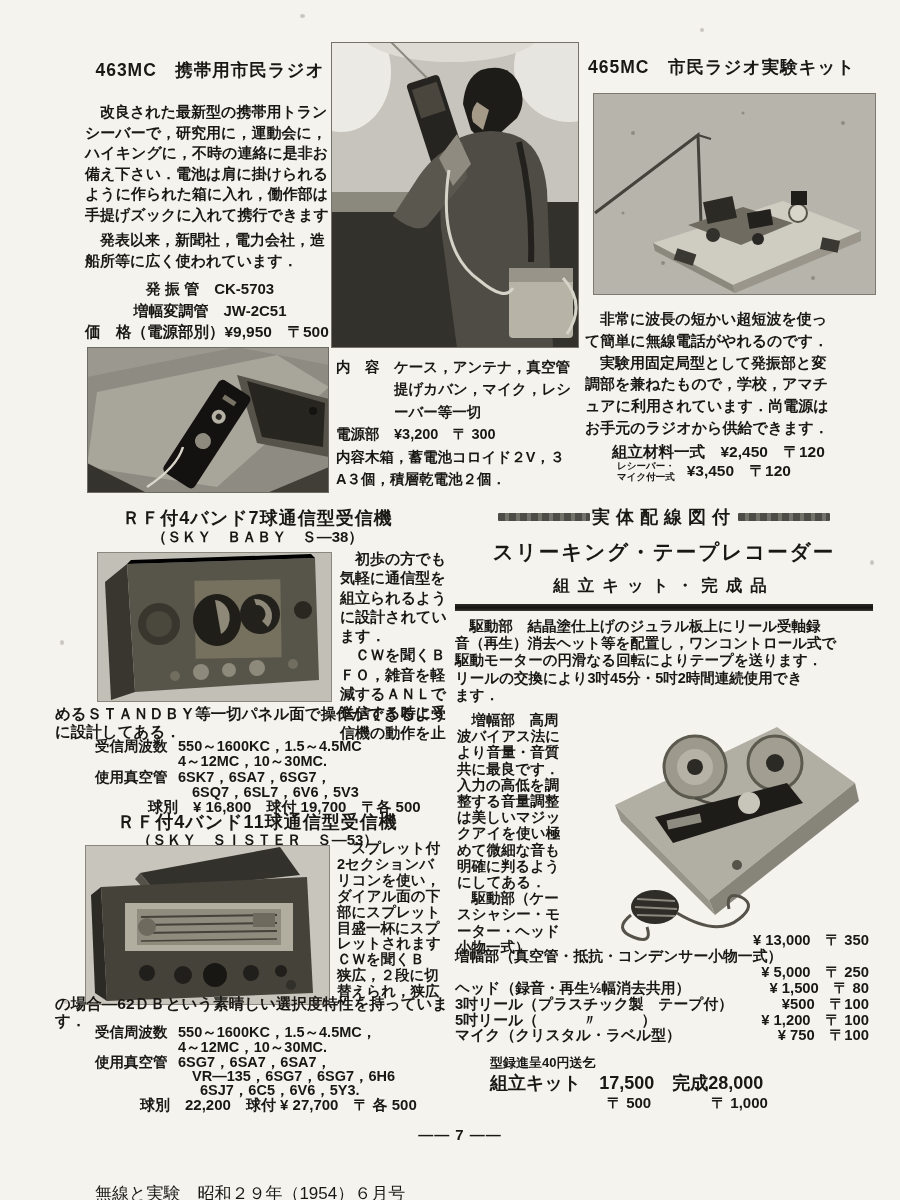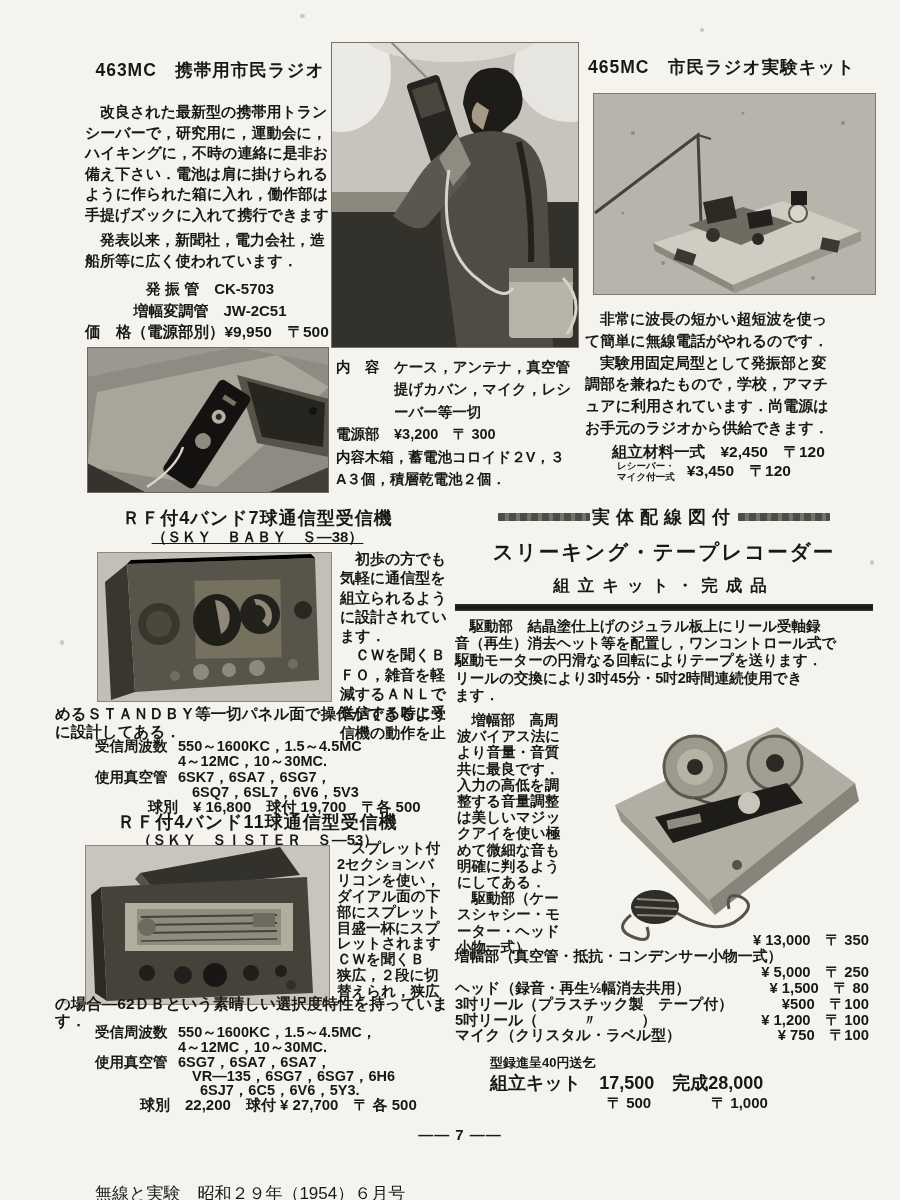--- a/index.html
+++ b/index.html
@@ -150,21 +150,21 @@
 
   <div class="abs b" style="left:612px;top:442px;font-size:15.5px;">組立材料一式　¥2,450　〒120</div>
 
   <div class="abs" style="left:617px;top:461px;display:flex;align-items:center;">
     <span class="b pre" style="font-size:9.5px;line-height:10.5px;">レシーバー・
 マイク付一式</span>
     <span class="b" style="font-size:15.5px;margin-left:12px;">¥3,450　〒120</span>
   </div>
 
   <div class="abs b ctr" style="left:60px;top:506px;width:395px;font-size:18px;letter-spacing:1px;">ＲＦ付4バンド7球通信型受信機</div>
-  <div class="abs b ctr" style="left:60px;top:528px;width:395px;font-size:15px;text-decoration:underline;">（ＳＫＹ　ＢＡＢＹ　Ｓ—38）</div>
+  <div class="abs b ctr" style="left:60px;top:528px;width:395px;font-size:15px;">（ＳＫＹ　ＢＡＢＹ　Ｓ—38）</div>
 
   <div class="abs photo" style="left:97px;top:552px;width:235px;height:150px;">
     <svg width="235" height="150" viewBox="0 0 235 150">
       <rect width="235" height="150" fill="#c2bfb6"></rect>
       <polygon points="8,30 30,12 38,140 14,148" fill="#38362f"></polygon>
       <polygon points="30,12 218,6 222,128 38,140" fill="#57544a"></polygon>
       <polygon points="30,12 218,6 214,2 34,8" fill="#6b6albe"></polygon>
       <rect x="98" y="28" width="86" height="78" fill="#76715f" transform="rotate(-1 141 67)"></rect>
       <path d="M120,42 a24,26 0 1 0 0.1,0z" fill="#201e19"></path>
       <path d="M118,48 a16,18 0 0 1 6,34" fill="#8d8878"></path>

